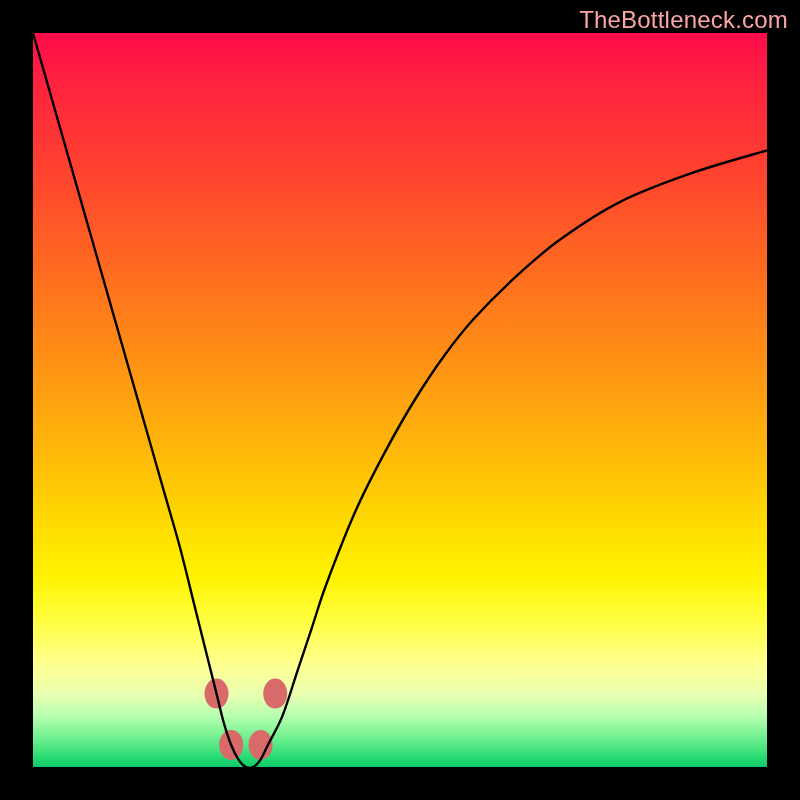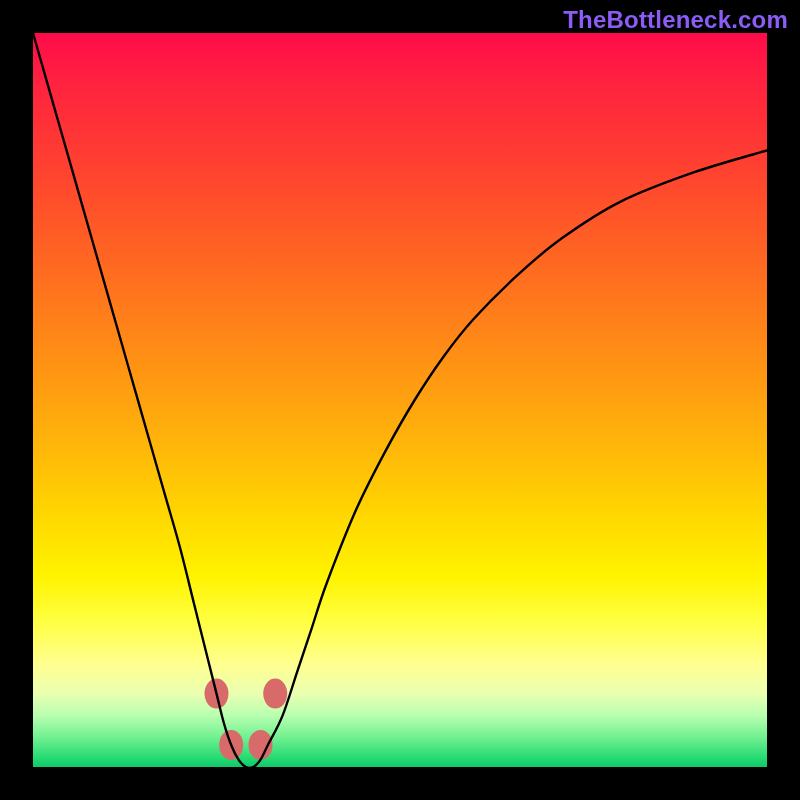--- a/index.html
+++ b/index.html
@@ -14,23 +14,23 @@
   .frame {
     position: relative;
     width: 800px;
     height: 800px;
     background: #000;
   }
   .watermark {
     position: absolute;
     top: 6px;
     right: 12px;
-    color: #8b5cf6;
+    color: #fca5a5;
     font-size: 24px;
-    font-weight: 700;
+    font-weight: 400;
     letter-spacing: 0.2px;
     user-select: none;
   }
   .plot-area {
     position: absolute;
     left: 33px;
     top: 33px;
     width: 734px;
     height: 734px;
     

